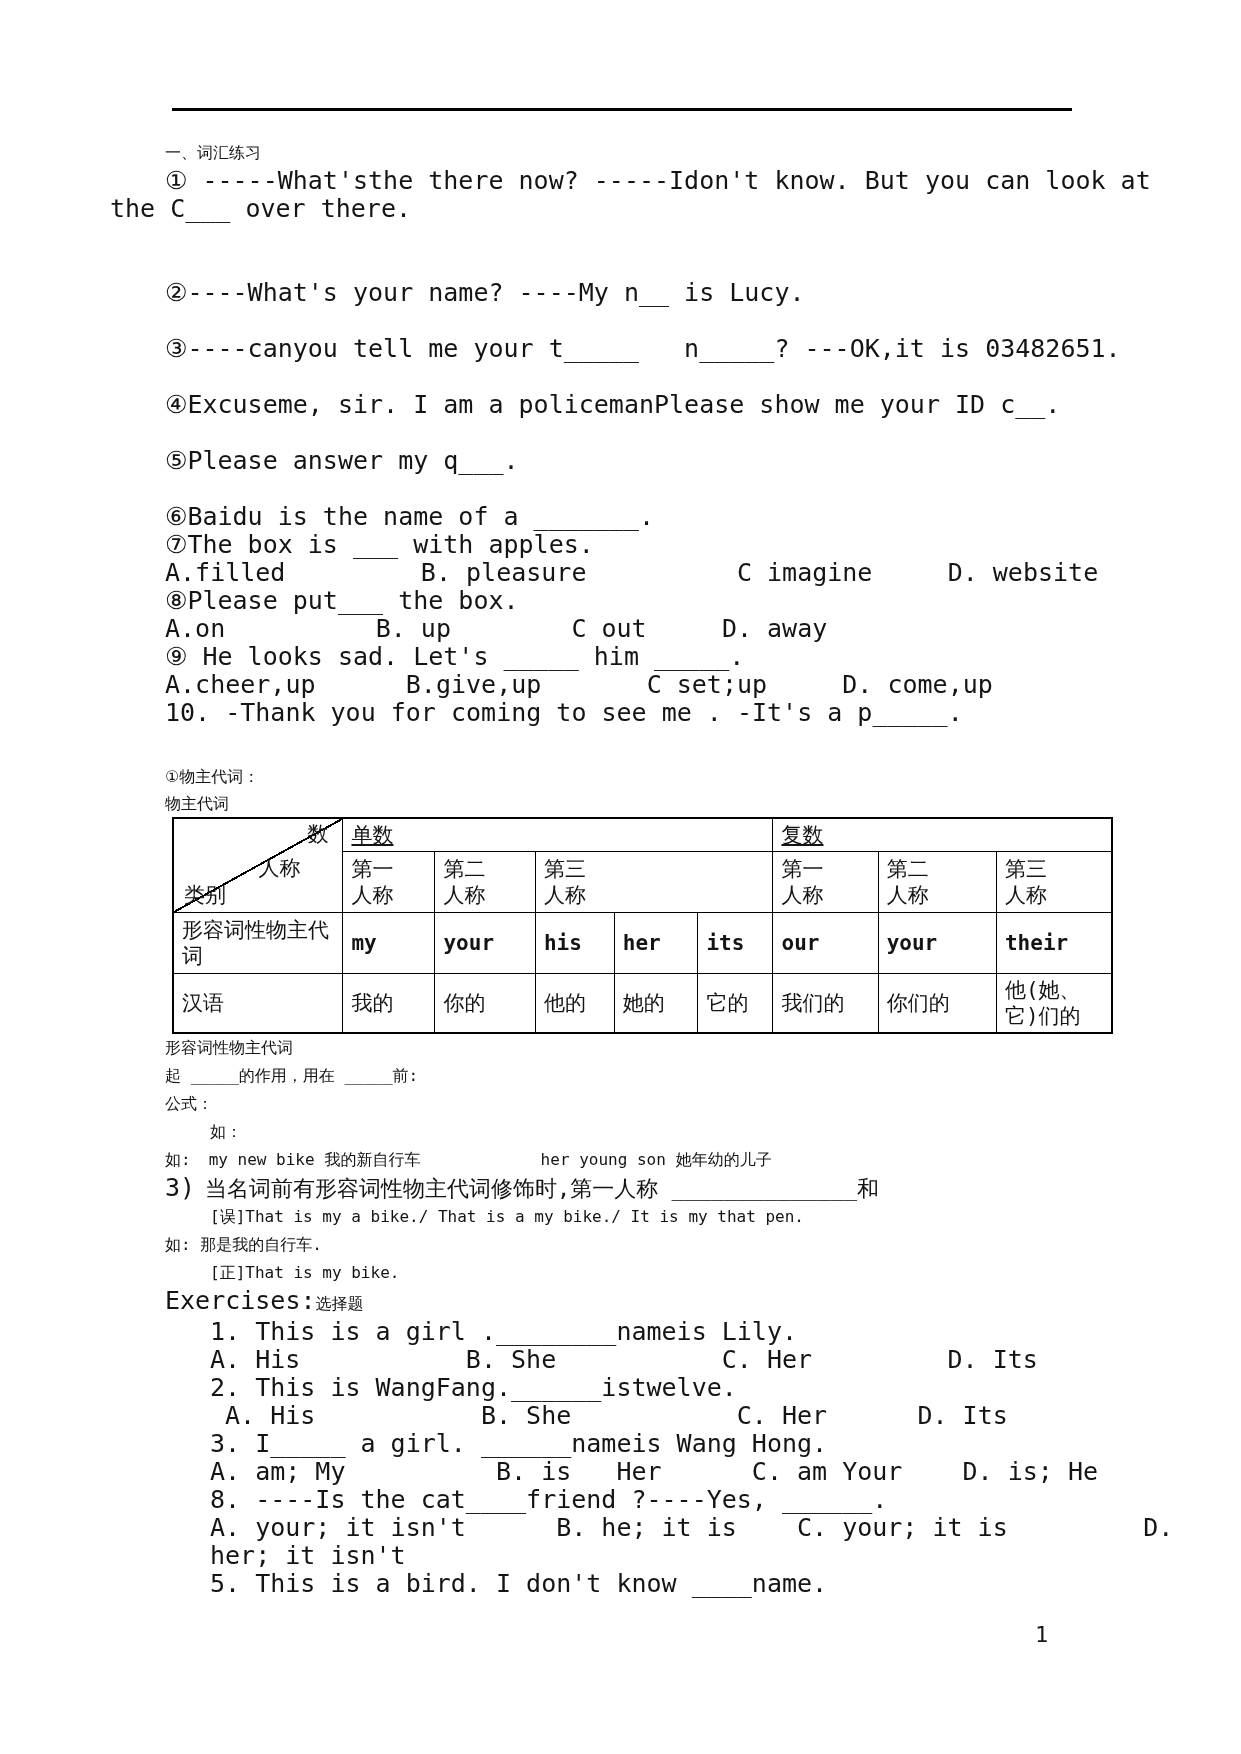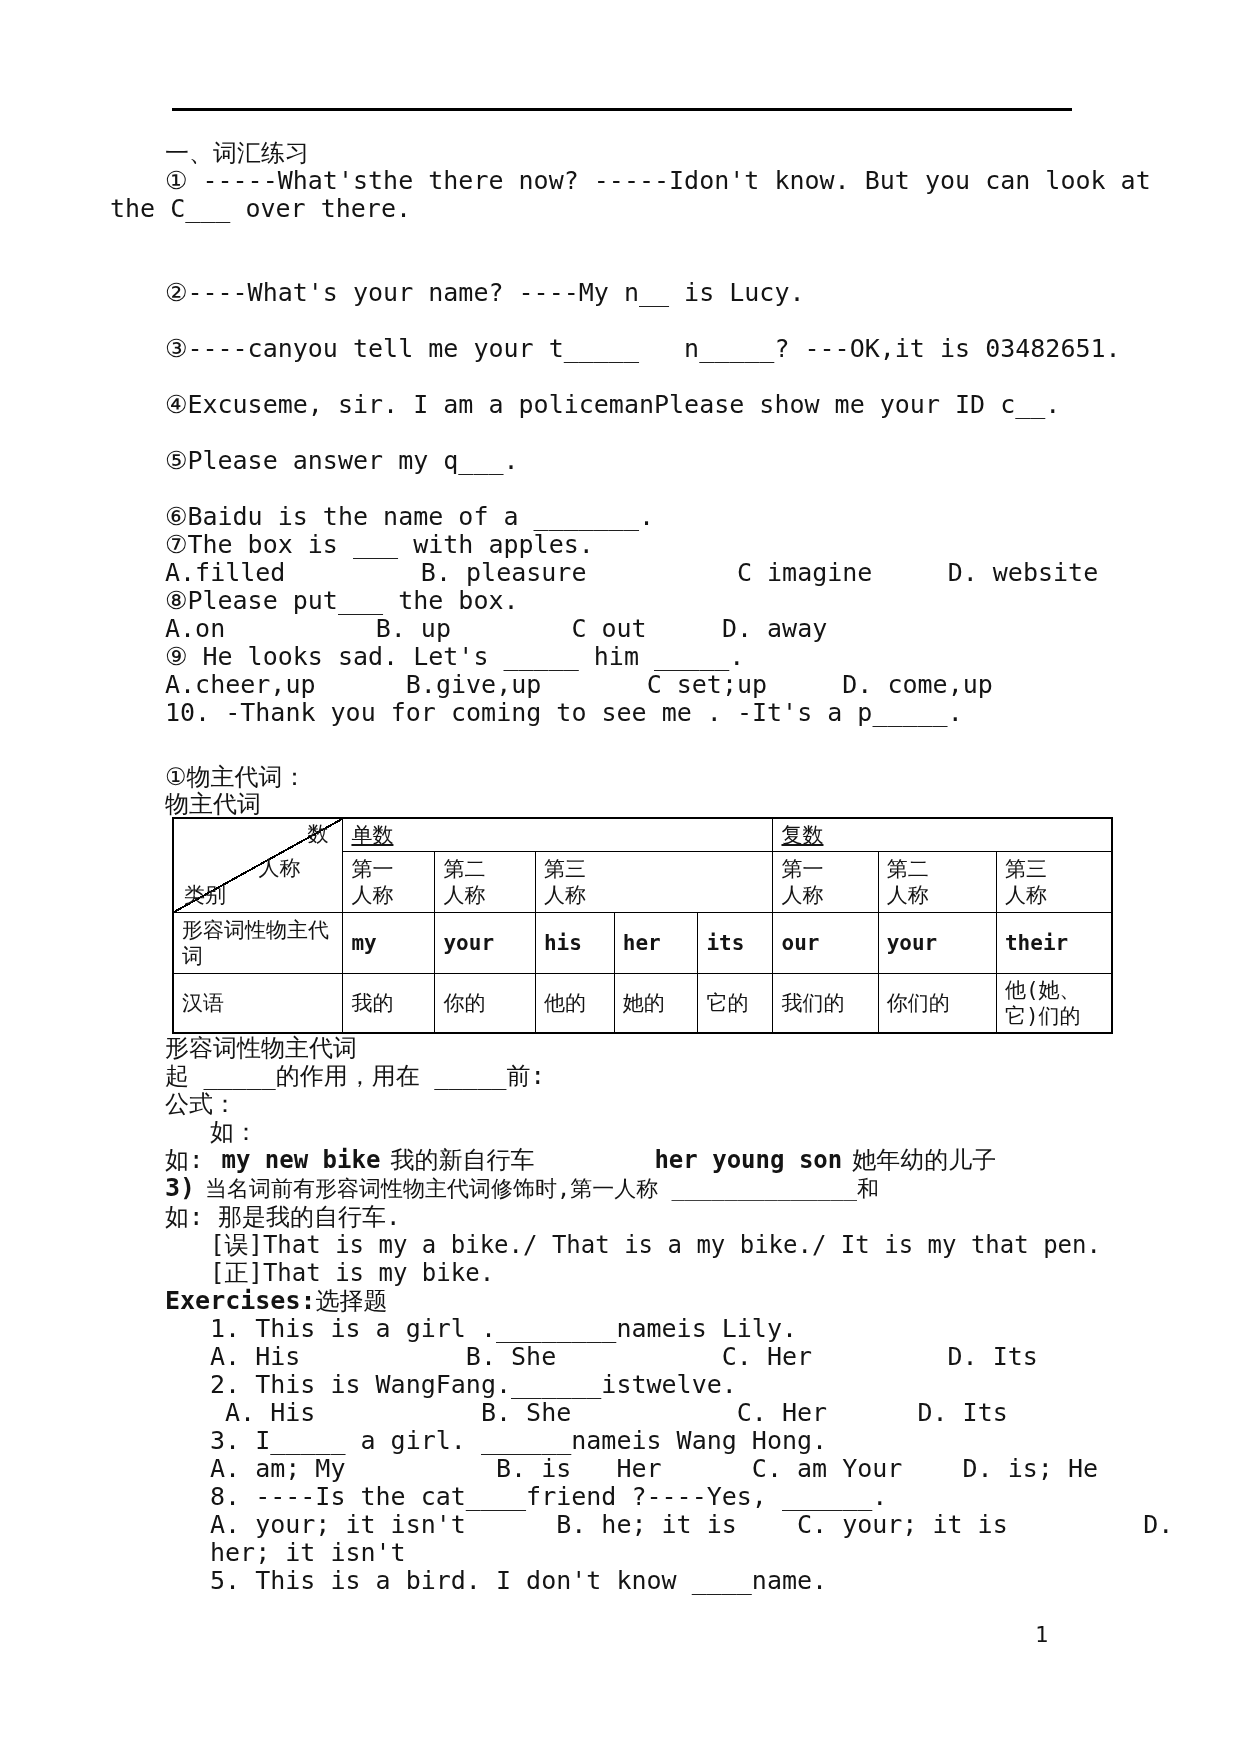--- a/index.html
+++ b/index.html
@@ -8,28 +8,28 @@
     width:1241px;height:1754px;
     background:#ffffff;
     box-sizing:border-box;
     padding:108px 60px 0 110px;
     font-family:"DejaVu Sans Mono","DejaVu Sans",monospace;
     color:#141414;
     overflow:hidden;
   }
   .rule{height:3px;background:#000;width:900px;margin-left:62px;margin-bottom:28px;}
   .ln{font-size:25px;line-height:28px;white-space:pre-wrap;}
-  .cn{font-size:24px;}
+  .cn{font-size:16px;}
   .sm{font-size:22px;}
   .ind{padding-left:55px;}
   .ind2{padding-left:100px;}
   .gap{height:28px;}
   .gap2{height:56px;}
   .gap3{height:36px;}
-  .b{font-weight:bold;margin-top:16px;}
+  .b{font-weight:normal;margin-top:16px;}
   .mr18{margin-right:18px;}
   .mr10{margin-right:10px;}
   .mr120{margin-right:120px;}
   .tight{line-height:26px;}
 
   table.pron{
     border-collapse:collapse;
     table-layout:fixed;
     width:941px;
     margin-left:62px;
@@ -145,22 +145,22 @@
     </tr>
   </tbody>
     </table>
 
   <div class="ln cn ind">形容词性物主代词</div>
   <div class="ln cn ind">起 _____的作用，用在 _____前:</div>
   <div class="ln cn ind">公式：</div>
   <div class="ln cn ind2">如：</div>
   <div class="ln cn ind"><span class="mr18">如:</span><span class="b mr10">my new bike</span><span class="mr120">我的新自行车</span><span class="b mr10">her young son</span><span>她年幼的儿子</span></div>
   <div class="ln ind"><span class="b mr10">3)</span><span class="sm">当名词前有形容词性物主代词修饰时,第一人称 ______________和</span></div>
+  <div class="ln cn ind2">[误]That is my a bike./ That is a my bike./ It is my that pen.</div>
   <div class="ln cn ind">如: 那是我的自行车.</div>
-  <div class="ln cn ind2">[误]That is my a bike./ That is a my bike./ It is my that pen.</div>
   <div class="ln cn ind2">[正]That is my bike.</div>
 
   <div class="ln ind"><span class="b">Exercises:</span><span class="cn">选择题</span></div>
   <div class="ln ind2">1. This is a girl .________nameis Lily.</div>
   <div class="ln ind2">A. His           B. She           C. Her         D. Its</div>
   <div class="ln ind2">2. This is WangFang.______istwelve.</div>
   <div class="ln ind2"> A. His           B. She           C. Her      D. Its</div>
   <div class="ln ind2">3. I_____ a girl. ______nameis Wang Hong.</div>
   <div class="ln ind2">A. am; My          B. is   Her      C. am Your    D. is; He</div>
   <div class="ln ind2">8. ----Is the cat____friend ?----Yes, ______.</div>

